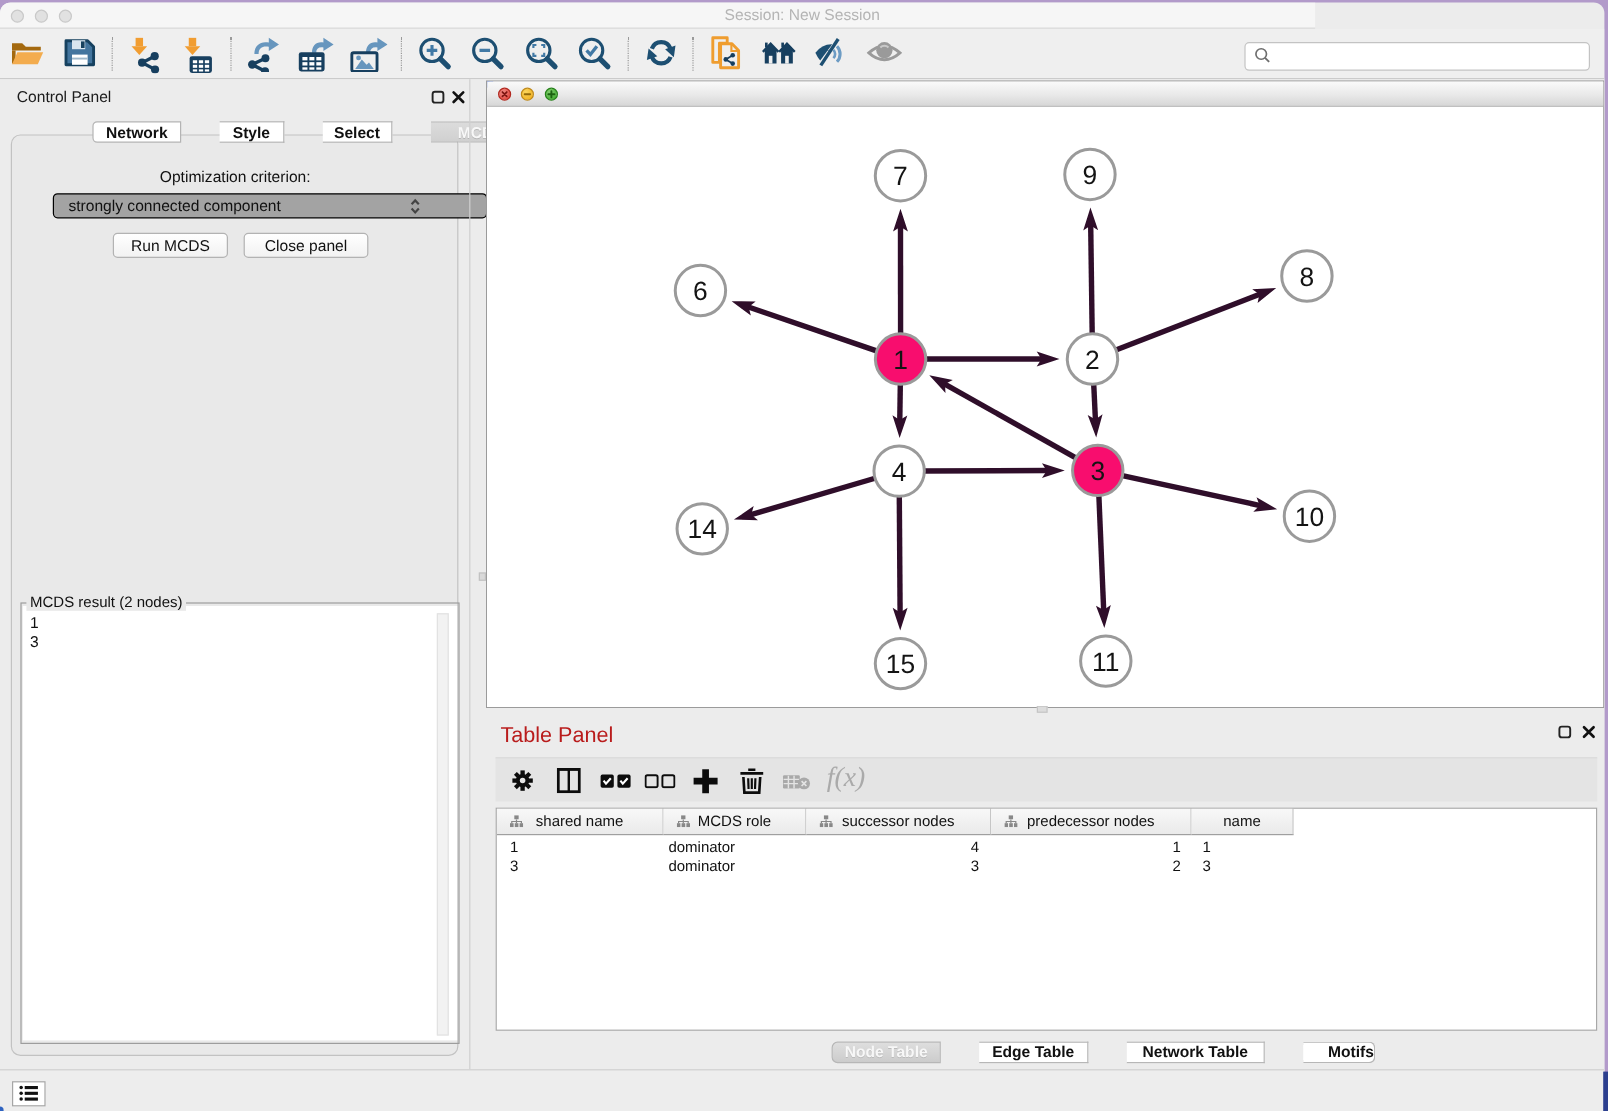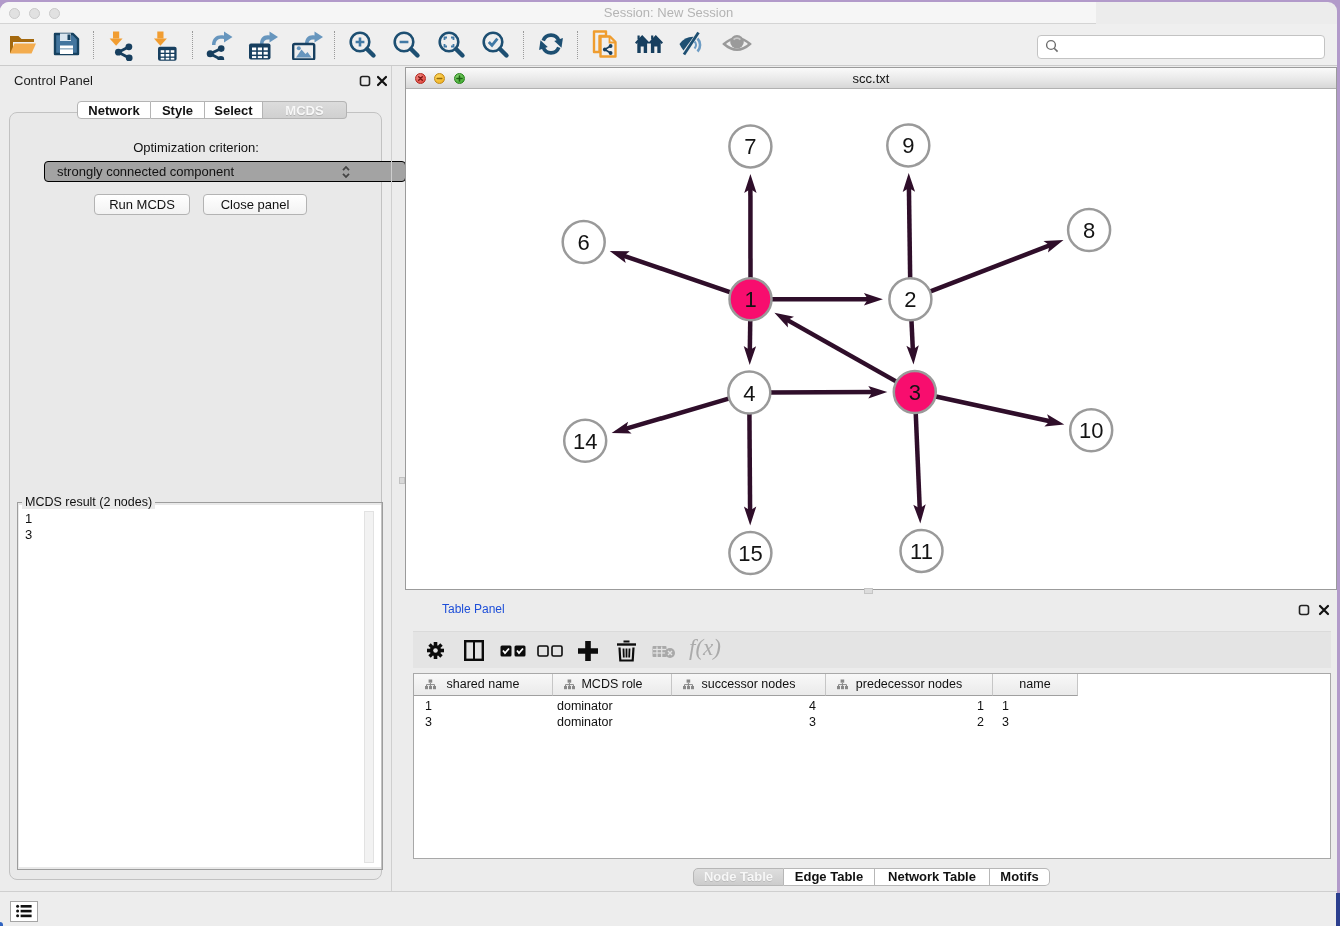--- a/index.html
+++ b/index.html
@@ -9,40 +9,40 @@
 #titlebar{position:absolute;left:0;top:0;width:1096px;height:21px;background:#f6f6f6;border-bottom:1px solid #d4d4d4;}
 .tl{position:absolute;top:6px;width:11px;height:11px;border-radius:50%;background:#e1e1e1;border:1px solid #c9c9c9;box-sizing:border-box;}
 #titletext{position:absolute;top:3px;left:0;width:1337px;text-align:center;font-size:13px;color:#b4b4b4;}
 #toolbar{position:absolute;left:0;top:22px;width:1337px;height:41px;background:#efefef;border-bottom:1px solid #cbcbcb;}
 .sep{position:absolute;top:7px;height:28px;width:0;border-left:1px dotted #9a9a9a;}
 .ticon{position:absolute;top:5px;}
 #search{position:absolute;left:1037px;top:11px;width:286px;height:22px;background:#fff;border:1px solid #c3c3c3;border-radius:4px;}
 #content{position:absolute;left:0;top:64px;width:1337px;height:827px;background:#ececec;padding-left:38px;}
 
 #cp-title{position:absolute;left:14px;top:7px;font-size:13px;color:#1c1c1c;}
-.tabrow{position:absolute;display:flex;}
+.tabrow{position:absolute;display:flex;gap:32px;}
 .tab{box-sizing:border-box;height:18px;background:#fff;border:1px solid #b4b4b4;border-left:none;font-size:13px;font-weight:bold;color:#111;text-align:center;line-height:17px;}
 .tab.first{border-left:1px solid #b4b4b4;border-radius:4px 0 0 4px;}
 .tab.last{border-radius:0 4px 4px 0;}
 .tab.sel{background:linear-gradient(#dcdcdc,#d0d0d0);color:#f8f8f8;text-shadow:0 1px 0 #b5b5b5;}
 #tabpane{position:absolute;left:9px;top:46px;width:373px;height:768px;background:#e9e9e9;border:1px solid #c2c2c2;border-radius:8px;box-sizing:border-box;}
 #optlab{position:absolute;left:0;top:74px;width:392px;text-align:center;font-size:13px;color:#111;}
 #optsel{position:absolute;left:44px;top:95px;width:362px;height:21px;background:#a3a3a3;border:1px solid #000000;border-radius:4px;box-sizing:border-box;}
 .btn{position:absolute;top:128px;height:21px;background:linear-gradient(#ffffff,#f2f2f2);border:1px solid #b3b3b3;border-radius:4px;box-sizing:border-box;font-size:13px;color:#111;text-align:center;line-height:19px;}
 #fieldset{position:absolute;left:17px;top:436px;width:366px;height:368px;border:1px solid #9d9d9d;box-sizing:border-box;}
 #fslegend{position:absolute;left:4px;top:-8px;background:#e9e9e9;padding:0 3px;font-size:12.5px;color:#111;}
 #fswhite{position:absolute;left:1px;top:2px;width:362px;height:362px;background:#fff;}
 
 #netwin{position:absolute;left:405px;top:1px;width:932px;height:523px;border:1px solid #9b9b9b;box-sizing:border-box;background:#fff;}
 #nettitle{position:absolute;left:0;top:0;width:930px;height:20px;background:linear-gradient(#fafafa,#e9e9e9 55%,#d7d7d7);border-bottom:1px solid #b1b1b1;}
 .mtl{position:absolute;top:5px;width:11px;height:11px;border-radius:50%;box-sizing:border-box;}
 #netname{position:absolute;top:3px;left:0;width:930px;text-align:center;font-size:13px;color:#111;}
 #canvas{position:absolute;left:0;top:21px;width:930px;height:500px;background:#fff;will-change:transform;}
 
-#tp-title{position:absolute;left:442px;top:536px;font-size:12px;color:#1d4ed8;}
+#tp-title{position:absolute;left:417px;top:536px;font-size:18px;color:#b91c1c;}
 #tp-toolbar{position:absolute;left:413px;top:565px;width:918px;height:36px;background:#e4e4e4;border-top:1px solid #dadada;}
 #tbl{position:absolute;left:413px;top:607px;width:918px;height:186px;background:#fff;border:1px solid #a8a8a8;box-sizing:border-box;}
 .hcell{position:absolute;top:0;height:22px;background:linear-gradient(#f8f8f8,#eaeaea);border-right:1px solid #c6c6c6;border-bottom:1px solid #9f9f9f;box-sizing:border-box;font-size:12.5px;color:#111;text-align:center;line-height:21px;}
 .cell{position:absolute;font-size:12.5px;color:#111;height:16px;line-height:16px;}
 .btab{box-sizing:border-box;height:18px;background:#fff;border:1px solid #b7b7b7;border-left:none;font-size:13px;color:#111;text-align:center;line-height:16px;font-weight:bold;}
 
 #statusbar{position:absolute;left:0;top:889px;width:1337px;height:35px;background:#ededed;border-top:1px solid #cfcfcf;}
 </style>
 </head>
 <body>
@@ -265,21 +265,20 @@
         <div class="mtl" style="left:28px;background:radial-gradient(circle at 35% 30%,#fbd65e,#efaa14);border:1px solid #c08a1a;">
             <svg width="9" height="9" viewBox="0 0 10 10" style="position:absolute;left:0;top:0;">
               <path d="M2.5 5 L7.5 5" stroke="#946a0a" stroke-width="1.8" stroke-linecap="round"></path>
             </svg>
           </div>
         <div class="mtl" style="left:48px;background:radial-gradient(circle at 35% 30%,#83cf6f,#35a425);border:1px solid #27821a;">
             <svg width="9" height="9" viewBox="0 0 10 10" style="position:absolute;left:0;top:0;">
               <path d="M5 2.2 L5 7.8 M2.2 5 L7.8 5" stroke="#1c6311" stroke-width="1.8" stroke-linecap="round"></path>
             </svg>
           </div>
-        <div id="netname">scc.txt</div>
       </div>
       <div id="canvas">
         <svg width="930" height="500" viewBox="406 87 930 500" font-family="Liberation Sans, sans-serif">
 <line x1="750.5" y1="279.2" x2="750.4" y2="185.4" stroke="#2f0e2a" stroke-width="4.5"></line>
 <path d="M750.4 171.9 L756.6 190.9 L750.4 186.9 L744.2 190.9 Z" fill="#2f0e2a"></path>
 <line x1="733.5" y1="291.4" x2="622.5" y2="253.4" stroke="#2f0e2a" stroke-width="4.5"></line>
 <path d="M609.7 249.0 L629.7 249.3 L623.9 253.9 L625.7 261.0 Z" fill="#2f0e2a"></path>
 <line x1="768.5" y1="297.2" x2="869.4" y2="297.2" stroke="#2f0e2a" stroke-width="4.5"></line>
 <path d="M882.9 297.2 L863.9 303.4 L867.9 297.2 L863.9 291.0 Z" fill="#2f0e2a"></path>
 <line x1="750.3" y1="315.2" x2="749.8" y2="349.6" stroke="#2f0e2a" stroke-width="4.5"></line>
@@ -428,21 +427,21 @@
       <div class="cell" style="left:11px;top:40px;">3</div>
       <div class="cell" style="left:143px;top:40px;">dominator</div>
       <div class="cell" style="left:322px;top:40px;width:80px;text-align:right;">3</div>
       <div class="cell" style="left:490px;top:40px;width:80px;text-align:right;">2</div>
       <div class="cell" style="left:588px;top:40px;">3</div>
     </div>
     <div class="tabrow" style="left:693px;top:802px;">
       <div class="btab first sel" style="width:91px;border-left:1px solid #b7b7b7;border-radius:5px 0 0 5px;background:linear-gradient(#dedede,#cccccc);color:#f7f7f7;text-shadow:0 1px 0 #bbb;">Node Table</div>
       <div class="btab" style="width:91px;">Edge Table</div>
       <div class="btab" style="width:115px;">Network Table</div>
-      <div class="btab" style="width:60px;border-radius:0 5px 5px 0;">Motifs</div>
+      <div class="btab" style="width:60px;border-radius:0 5px 5px 0;text-align:right;">Motifs</div>
     </div>
   </div>
   <div id="statusbar">
     <div class="abs" style="left:10px;top:9px;width:28px;height:21px;background:#fff;border:1px solid #a5a5a5;box-sizing:border-box;">
       <svg width="16" height="14" viewBox="0 0 16 14" style="position:absolute;left:5px;top:2px;">
           <circle cx="1.6" cy="2.2" r="1.5" fill="#111"></circle>
           <circle cx="1.6" cy="7" r="1.5" fill="#111"></circle>
           <circle cx="1.6" cy="11.8" r="1.5" fill="#111"></circle>
           <rect x="4.6" y="1" width="11" height="2.6" fill="#111"></rect>
           <rect x="4.6" y="5.8" width="11" height="2.6" fill="#111"></rect>

